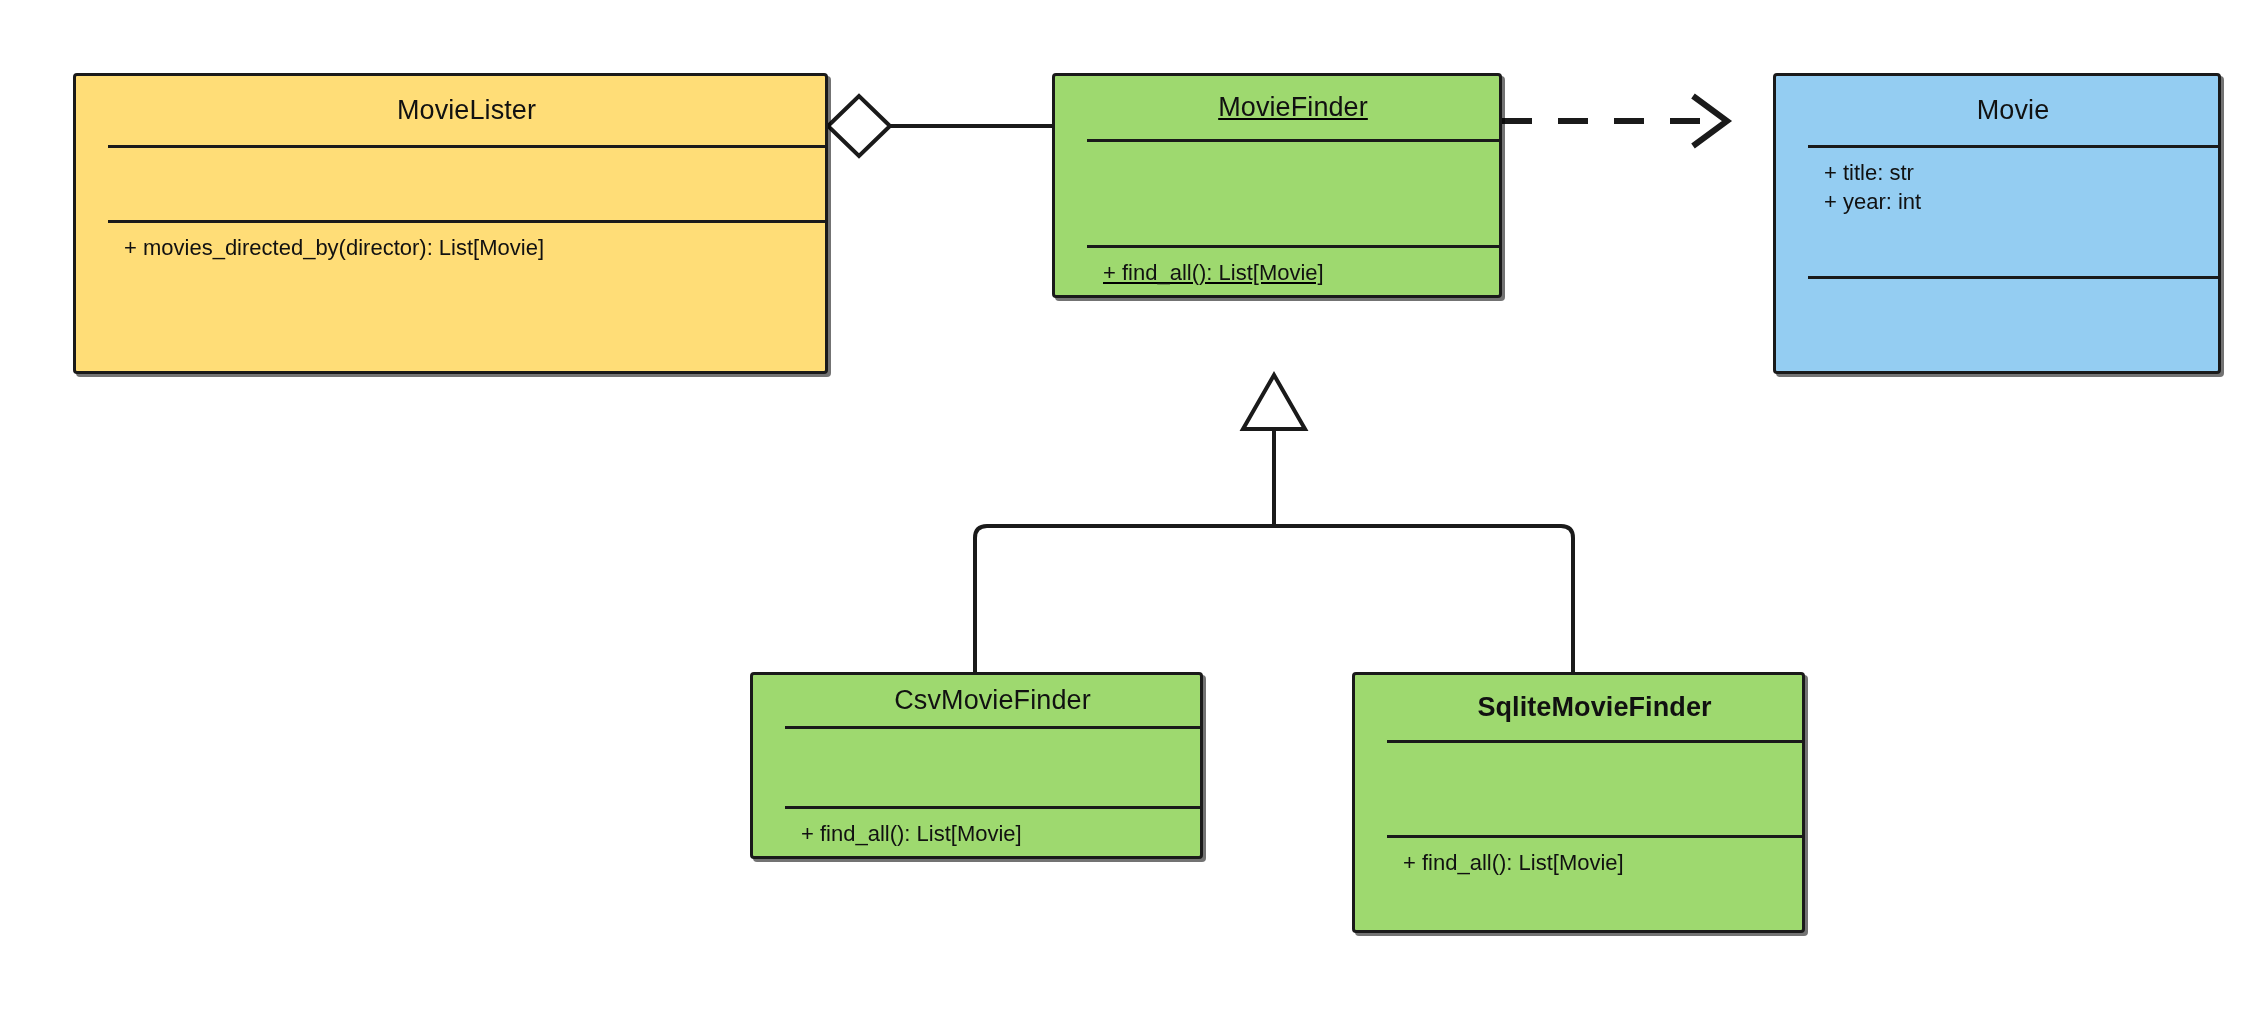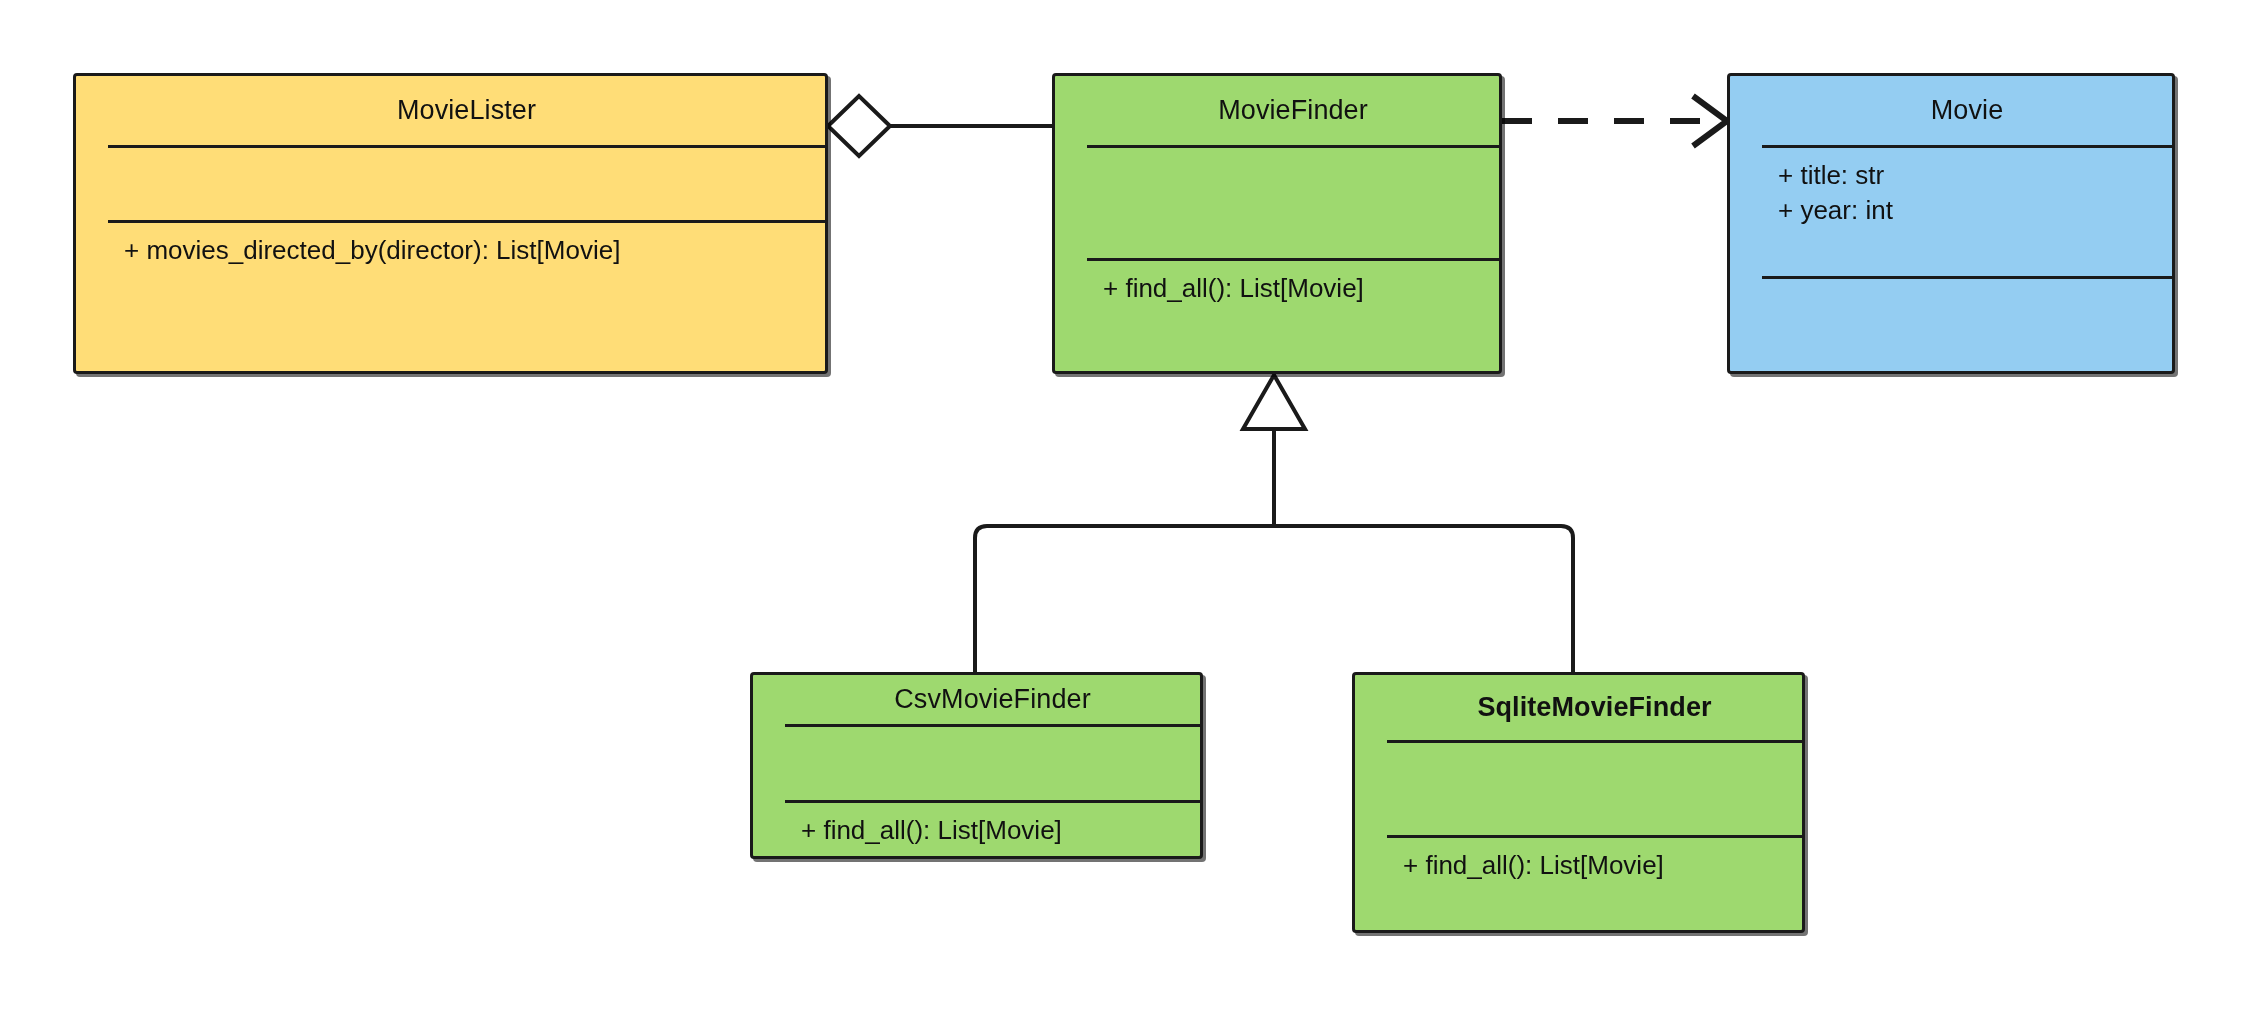--- a/index.html
+++ b/index.html
@@ -43,34 +43,34 @@
     justify-content: center;
     font-size: 27px;
     color: #111111;
     border-bottom: 3px solid #1a1a1a;
     letter-spacing: 0.1px;
     white-space: nowrap;
   }
   .uml-attrs, .uml-ops {
     box-sizing: border-box;
     padding: 10px 16px 8px 16px;
-    font-size: 26px;
+    font-size: 22px;
     color: #111111;
     line-height: 1.33;
     white-space: nowrap;
   }
   .uml-attrs {
     border-bottom: 3px solid #1a1a1a;
   }
   .uml-row {
     display: block;
   }
   .fill-yellow { background: #ffdd77; }
   .fill-green  { background: #9ed96f; }
-  .fill-blue   { background: #94cdf2; }
+  .fill-blue   { background: #94cdf2; margin-left: 46px; }
 </style>
 </head>
 <body>
 
 <div id="canvas">
 
   <svg id="edges" viewBox="0 0 2250 1011" xmlns="http://www.w3.org/2000/svg">
 
     
     <g>
@@ -93,21 +93,21 @@
   </svg>
 
   <div class="uml-class fill-yellow" style="left:73px; top:73px; width:755px; height:301px;">
     <div class="uml-name" style="height:72px;">MovieLister</div>
     <div class="uml-attrs" style="height:75px;"></div>
     <div class="uml-ops">
       <span class="uml-row">+ movies_directed_by(director): List[Movie]</span>
     </div>
   </div>
 
-  <div class="uml-class fill-green" style="left:1052px; top:73px; width:450px; height:301px;">
+  <div class="uml-class fill-green" style="left:1052px; top:73px; width:450px; height:225px;text-decoration:underline;">
     <div class="uml-name" style="height:72px;">MovieFinder</div>
     <div class="uml-attrs" style="height:113px;"></div>
     <div class="uml-ops">
       <span class="uml-row">+ find_all(): List[Movie]</span>
     </div>
   </div>
 
   <div class="uml-class fill-blue" style="left:1727px; top:73px; width:448px; height:301px;">
     <div class="uml-name" style="height:72px;">Movie</div>
     <div class="uml-attrs" style="height:131px;">

